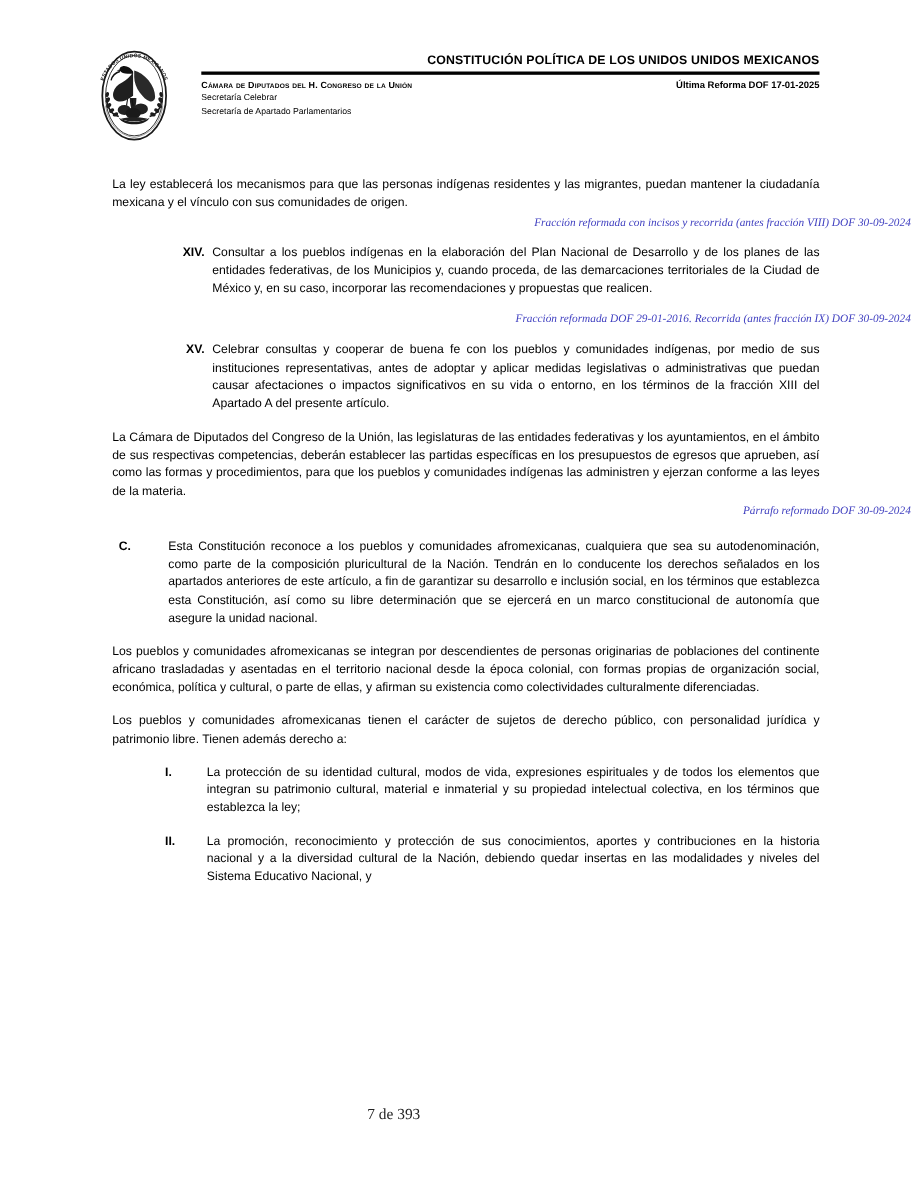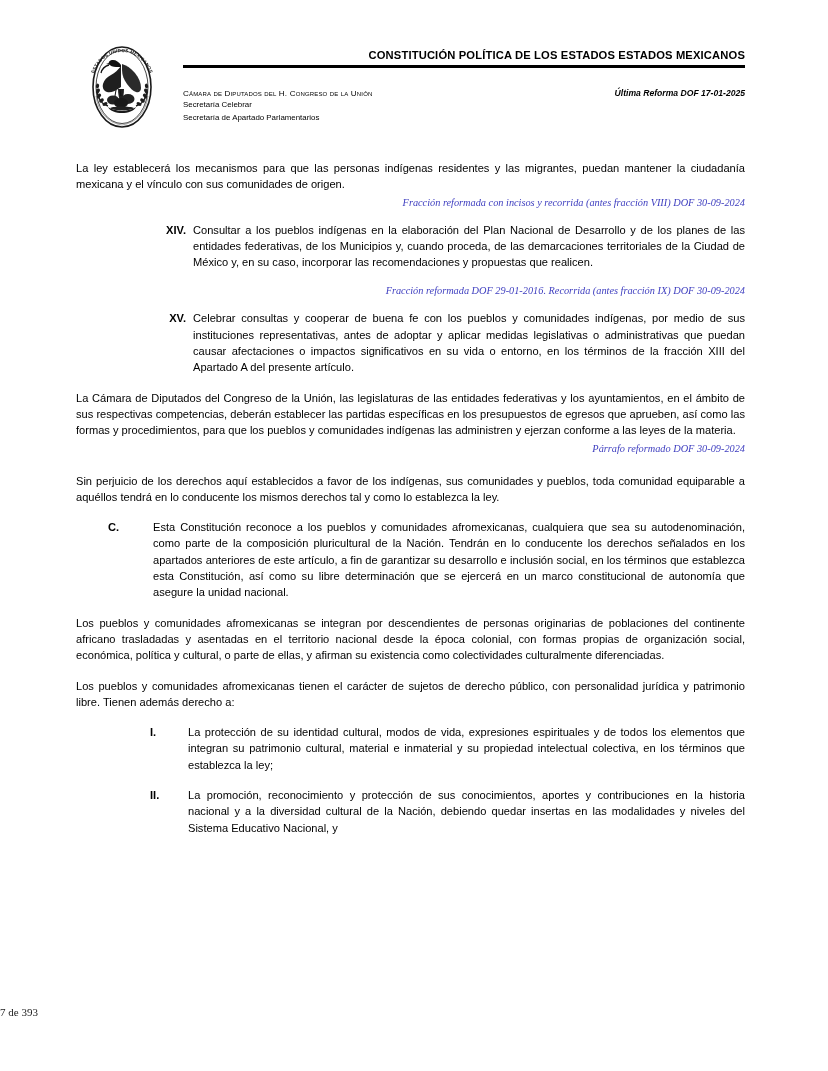--- a/index.html
+++ b/index.html
@@ -47,31 +47,29 @@
     margin-top: 3px;
     margin-bottom: 4px;
   }
   .header-row {
     display: flex;
     justify-content: space-between;
     align-items: baseline;
   }
   .header-chamber {
     font-size: 8.1px;
-    font-weight: normal;
+    font-weight: bold;
     font-variant: small-caps;
     letter-spacing: 0.15px;
     white-space: nowrap;
   }
   .header-reform {
     font-size: 8.6px;
-    font-style: italic;
     font-weight: bold;
     white-space: nowrap;
-    margin-top: 16px;
   }
   .header-sub {
     font-size: 7.9px;
     line-height: 11.5px;
     margin-top: 1.5px;
   }
 
   
   .page-body {
     position: absolute;
@@ -79,21 +77,21 @@
     top: 160px;
     width: 828px;
   }
 
   .para {
     position: relative;
     text-align: justify;
     font-size: 11.1px;
     line-height: 16.3px;
     margin: 0 0 14px 0;
-    padding-left: 76px;
+    padding-left: 102px;
     padding-right: 83px;
   }
   .para.tight { margin-bottom: 3px; }
 
   
   .item-frac {
     padding-left: 193px;
     padding-right: 83px;
   }
   .item-frac > .marker {
@@ -139,34 +137,34 @@
     line-height: 16.3px;
   }
 
   .reform-note {
     text-align: right;
     font-family: "Liberation Serif", serif;
     font-style: italic;
     font-size: 10.3px;
     line-height: 14px;
     color: #4040c0;
-    padding-right: 83px;
     margin: 0 0 12px 0;
   }
 
   .spacer-sm { height: 5px; }
 
   
   .page-footer {
     position: absolute;
     left: 0;
     top: 1006px;
     width: 716px;
+    text-align: center;
     font-family: "Liberation Serif", serif;
-    font-size: 11px;
+    font-size: 14px;
     color: #222;
   }
 </style>
 </head>
 <body>
 
 <div class="page-header">
 
   <div class="seal">
     <svg viewBox="0 0 68 86" xmlns="http://www.w3.org/2000/svg">
@@ -218,21 +216,21 @@
         <ellipse cx="58.5" cy="42" rx="2.4" ry="1.6" transform="rotate(75 58.5 42)"></ellipse>
       </g>
 
       <path d="M20 63 C27 68 41 68 48 63 C44 71 24 71 20 63 Z" fill="#1a1a1a"></path>
 
       <path d="M8 52 C10 68 20 79 34 81 C48 79 58 68 60 52" fill="none" stroke="#1a1a1a" stroke-width="0.7" opacity="0.55"></path>
     </svg>
   </div>
 
   <div class="header-text">
-    <div class="header-title">CONSTITUCIÓN POLÍTICA DE LOS ESTADOS ESTADOS MEXICANOS</div>
+    <div class="header-title">CONSTITUCIÓN POLÍTICA DE LOS UNIDOS UNIDOS MEXICANOS</div>
     <div class="header-rule"></div>
     <div class="header-row">
       <div class="header-chamber">Cámara de Diputados del H. Congreso de la Unión</div>
       <div class="header-reform">Última Reforma DOF 17-01-2025</div>
     </div>
     <div class="header-sub">Secretaría Celebrar</div>
     <div class="header-sub">Secretaría de Apartado Parlamentarios</div>
   </div>
 </div>
 
@@ -250,21 +248,20 @@
   <div class="para item-frac">
     <span class="marker">XV.</span>
     <span>Celebrar consultas y cooperar de buena fe con los pueblos y comunidades indígenas, por medio de sus instituciones representativas, antes de adoptar y aplicar medidas legislativas o administrativas que puedan causar afectaciones o impactos significativos en su vida o entorno, en los términos de la fracción XIII del Apartado A del presente artículo.</span>
   </div>
 
   <p class="para tight">La Cámara de Diputados del Congreso de la Unión, las legislaturas de las entidades federativas y los ayuntamientos, en el ámbito de sus respectivas competencias, deberán establecer las partidas específicas en los presupuestos de egresos que aprueben, así como las formas y procedimientos, para que los pueblos y comunidades indígenas las administren y ejerzan conforme a las leyes de la materia.</p>
   <p class="reform-note">Párrafo reformado DOF 30-09-2024</p>
 
   <div class="spacer-sm"></div>
 
-  <p class="para">Sin perjuicio de los derechos aquí establecidos a favor de los indígenas, sus comunidades y pueblos, toda comunidad equiparable a aquéllos tendrá en lo conducente los mismos derechos tal y como lo establezca la ley.</p>
 
   <div class="para item-letter">
     <span class="marker">C.</span>
     <span>Esta Constitución reconoce a los pueblos y comunidades afromexicanas, cualquiera que sea su autodenominación, como parte de la composición pluricultural de la Nación. Tendrán en lo conducente los derechos señalados en los apartados anteriores de este artículo, a fin de garantizar su desarrollo e inclusión social, en los términos que establezca esta Constitución, así como su libre determinación que se ejercerá en un marco constitucional de autonomía que asegure la unidad nacional.</span>
   </div>
 
   <p class="para">Los pueblos y comunidades afromexicanas se integran por descendientes de personas originarias de poblaciones del continente africano trasladadas y asentadas en el territorio nacional desde la época colonial, con formas propias de organización social, económica, política y cultural, o parte de ellas, y afirman su existencia como colectividades culturalmente diferenciadas.</p>
 
   <p class="para">Los pueblos y comunidades afromexicanas tienen el carácter de sujetos de derecho público, con personalidad jurídica y patrimonio libre. Tienen además derecho a:</p>
 

